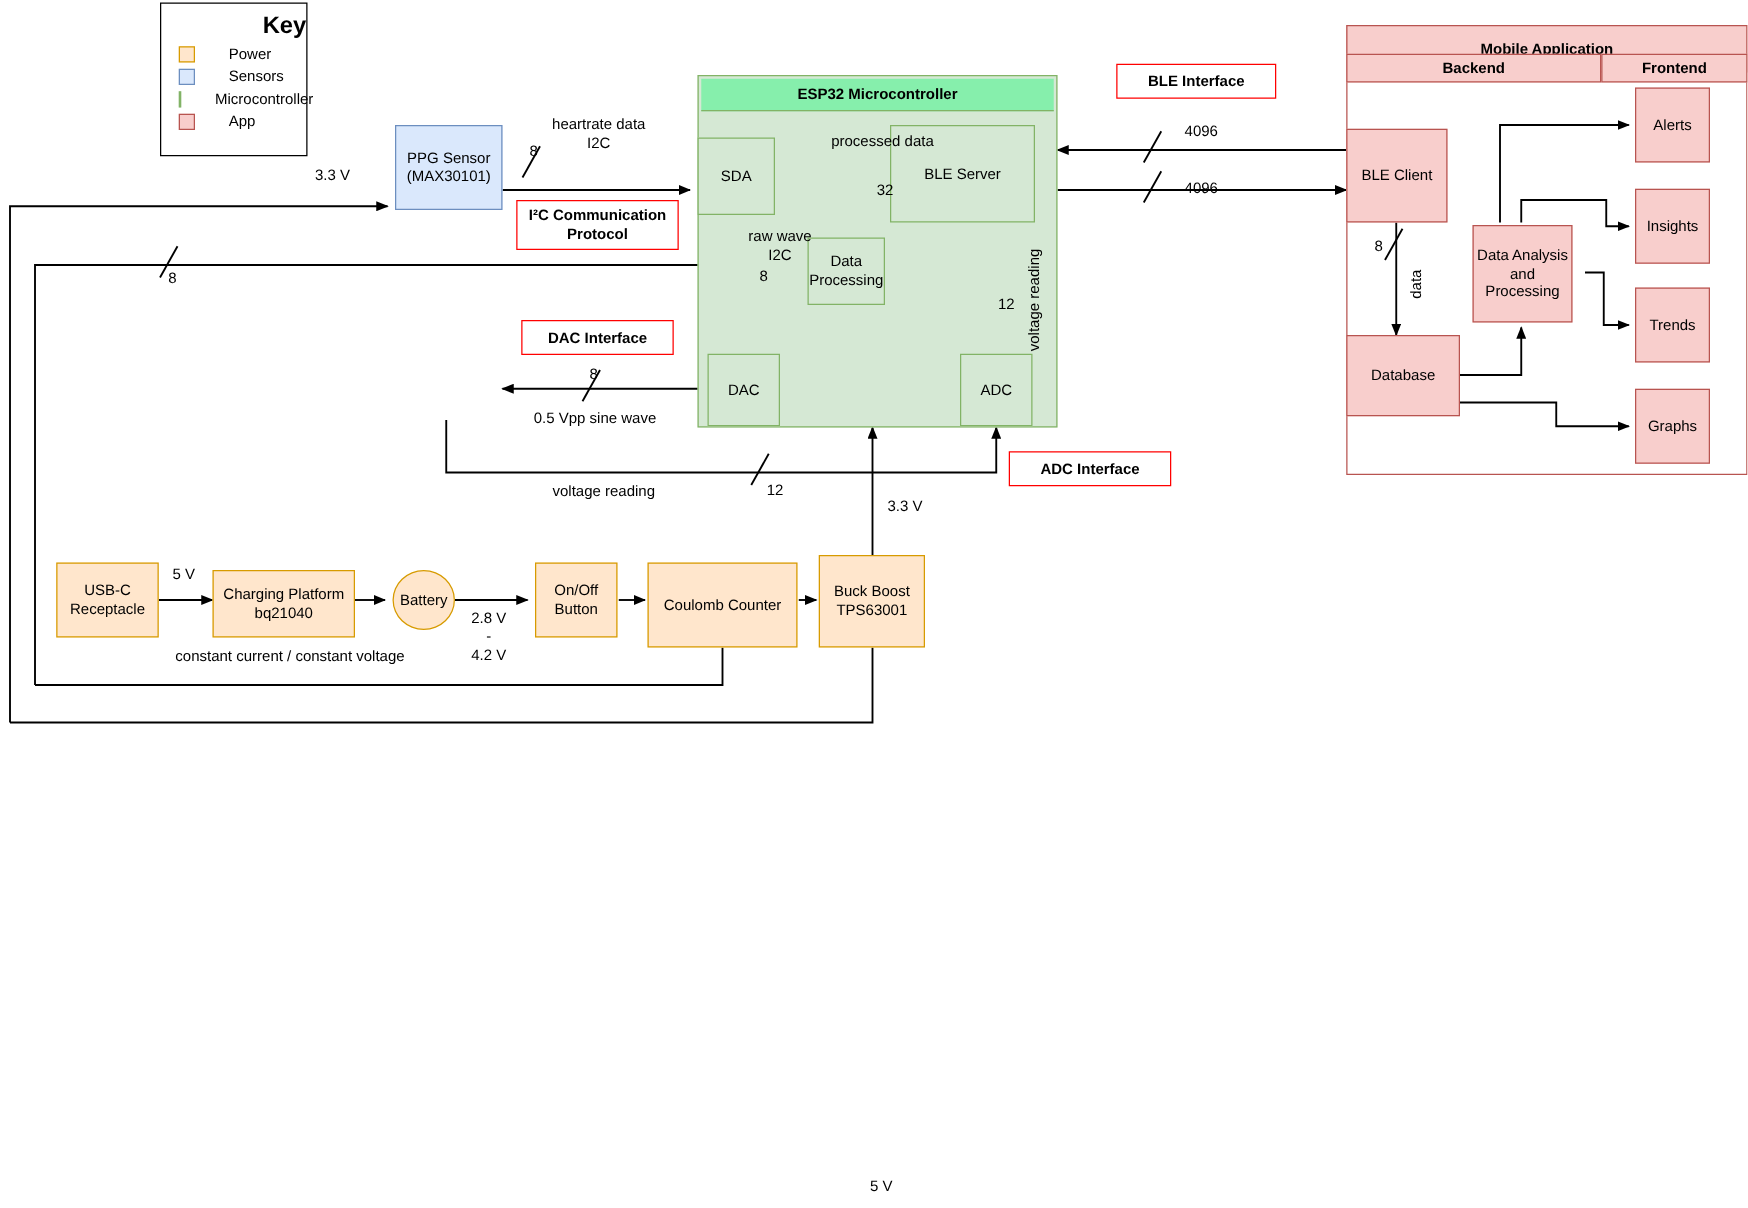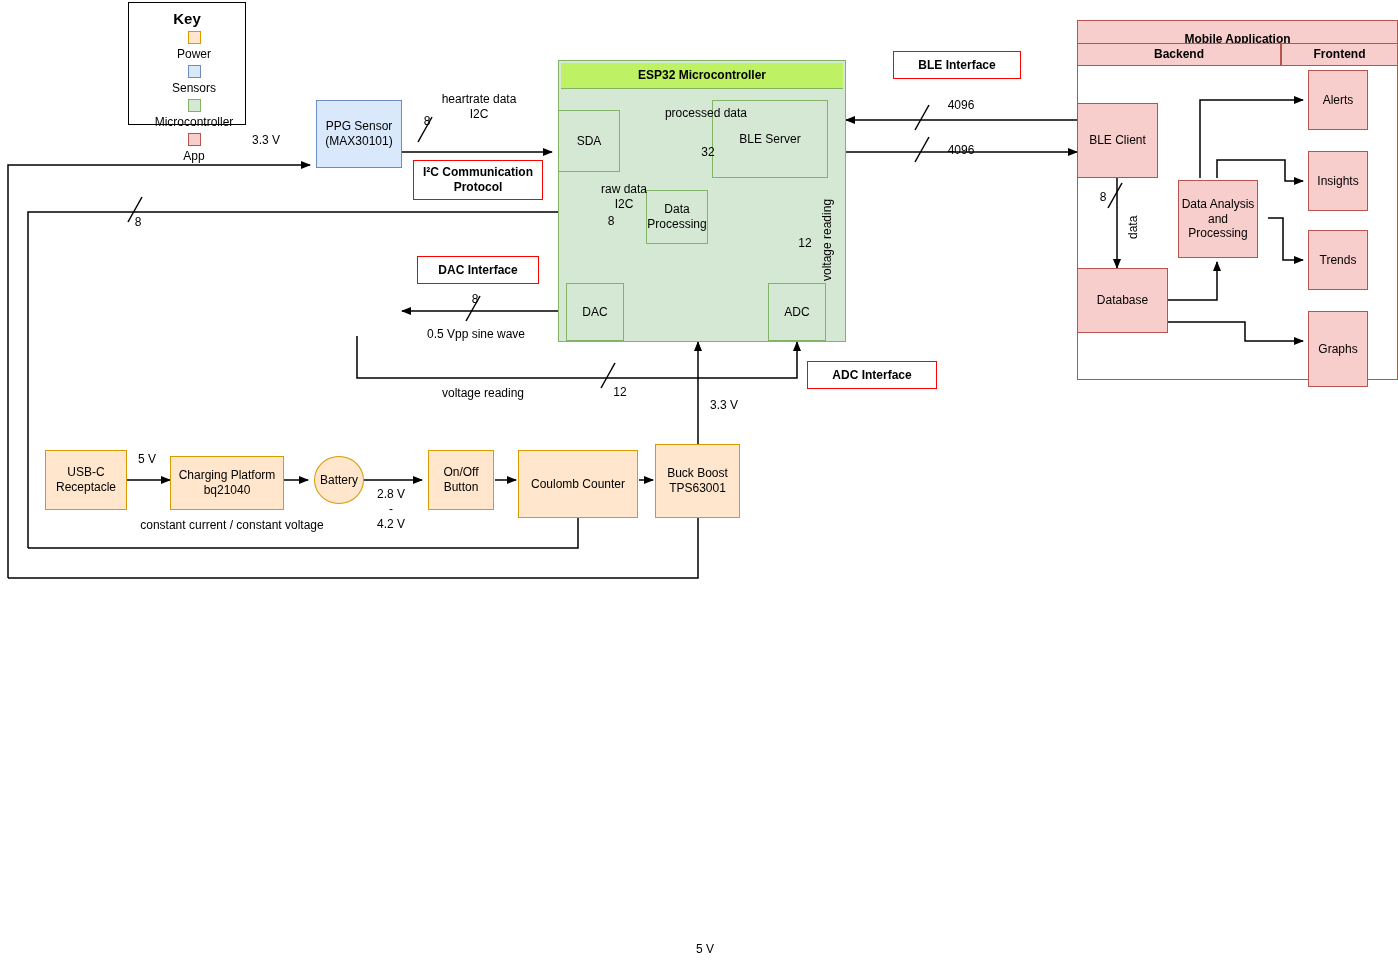--- a/index.html
+++ b/index.html
@@ -13,22 +13,22 @@
        line-height:1.22;padding:2px;}
   .power   {background:#ffe6cc;border-color:#d79b00;}
   .sensor  {background:#dae8fc;border-color:#6c8ebf;}
   .micro   {background:#d5e8d4;border-color:#82b366;}
   .app     {background:#f8cecc;border-color:#b85450;}
   .iface   {background:#ffffff;border:1.6px solid #ff0000;font-weight:bold;}
   .hdr     {font-weight:bold;}
   .lbl     {position:absolute;white-space:pre;text-align:center;line-height:1.25;}
   .vert    {writing-mode:vertical-rl;transform:rotate(180deg);}
   .key     {position:absolute;box-sizing:border-box;background:#fff;border:1.6px solid #000;}
-  .key-title{font-weight:bold;text-align:center;font-size:15px;}
-  .key-row {display:flex;align-items:center;gap:3px;margin:4px 0 0 14px;flex-direction:column;}
+  .key-title{font-weight:bold;text-align:right;font-size:19px;}
+  .key-row {display:flex;align-items:center;gap:27px;margin:4px 0 0 14px;}
   .sw      {width:13px;height:13px;box-sizing:border-box;border-width:1.4px;border-style:solid;}
   .ellipse {border-radius:50%;}
 </style>
 </head>
 <body>
 
 <div class="canvas">
 
   <svg class="wires" viewBox="0 0 1398 966">
     <defs>
@@ -111,21 +111,21 @@
     <div class="key-row">
       <span class="sw" style="background:#f8cecc;border-color:#b85450;"></span>
       <span>App</span>
     </div>
   </div>
 
   <div class="box sensor" style="left: 316px; top: 100px; width: 86px; height: 68px; white-space: pre-line;">PPG Sensor
 (MAX30101)</div>
 
   <div class="box micro" style="left:558px;top:60px;width:288px;height:282px;background:#d5e8d4;align-items:flex-start;">
-    <div style="width:100%;height:25px;background:#bef264;border-bottom:1.4px solid #82b366;
+    <div style="width:100%;height:25px;background:#86efac;border-bottom:1.4px solid #82b366;
                 display:flex;align-items:center;justify-content:center;" class="hdr">ESP32 Microcontroller</div>
   </div>
   <div class="box micro" style="left:558px;top:110px;width:62px;height:62px;">SDA</div>
   <div class="box micro" style="left: 646px; top: 190px; width: 62px; height: 54px; white-space: pre-line;">Data
 Processing</div>
   <div class="box micro" style="left:712px;top:100px;width:116px;height:78px;">BLE Server</div>
   <div class="box micro" style="left:566px;top:283px;width:58px;height:58px;">DAC</div>
   <div class="box micro" style="left:768px;top:283px;width:58px;height:58px;">ADC</div>
 
   <div class="box iface" style="left: 413px; top: 160px; width: 130px; height: 40px; white-space: pre-line;">I²C Communication
@@ -141,39 +141,39 @@
 
   <div class="box app" style="left:1077px;top:268px;width:91px;height:65px;">Database</div>
   <div class="box app" style="left:1077px;top:103px;width:81px;height:75px;">BLE Client</div>
   <div class="box app" style="left: 1178px; top: 180px; width: 80px; height: 78px; white-space: pre-line;">Data Analysis
 and
 Processing</div>
 
   <div class="box app" style="left:1308px;top:70px;width:60px;height:60px;">Alerts</div>
   <div class="box app" style="left:1308px;top:151px;width:60px;height:60px;">Insights</div>
   <div class="box app" style="left:1308px;top:230px;width:60px;height:60px;">Trends</div>
-  <div class="box app" style="left:1308px;top:311px;width:60px;height:76px;">Graphs</div>
+  <div class="box app" style="left:1308px;top:311px;width:60px;height:60px;">Graphs</div>
 
   <div class="box power" style="left: 45px; top: 450px; width: 82px; height: 60px; white-space: pre-line;">USB-C
 Receptacle</div>
   <div class="box power" style="left: 170px; top: 456px; width: 114px; height: 54px; white-space: pre-line;">Charging Platform
 bq21040</div>
   <div class="box power ellipse" style="left:314px;top:456px;width:50px;height:48px;">Battery</div>
   <div class="box power" style="left: 428px; top: 450px; width: 66px; height: 60px; white-space: pre-line;">On/Off
 Button</div>
   <div class="box power" style="left:518px;top:450px;width:120px;height:68px;">Coulomb Counter</div>
   <div class="box power" style="left: 655px; top: 444px; width: 85px; height: 74px; white-space: pre-line;">Buck Boost
 TPS63001</div>
 
   <div class="lbl" style="left:236px;top:133px;width:60px;">3.3 V</div>
   <div class="lbl" style="left:123px;top:215px;width:30px;">8</div>
   <div class="lbl" style="left:412px;top:114px;width:30px;">8</div>
   <div class="lbl" style="left: 424px; top: 92px; width: 110px; white-space: pre-line;">heartrate data
 I2C</div>
-  <div class="lbl" style="left: 588px; top: 182px; width: 72px; white-space: pre-line;">raw data
+  <div class="lbl" style="left: 588px; top: 182px; width: 72px; white-space: pre-line;">raw wave
 I2C</div>
   <div class="lbl" style="left:596px;top:214px;width:30px;">8</div>
   <div class="lbl" style="left:637px;top:106px;width:110px;text-align:right;">processed data</div>
   <div class="lbl" style="left:693px;top:145px;width:30px;">32</div>
   <div class="lbl vert" style="left:820px;top:190px;height:100px;">voltage reading</div>
   <div class="lbl" style="left:790px;top:236px;width:30px;">12</div>
   <div class="lbl" style="left:460px;top:292px;width:30px;">8</div>
   <div class="lbl" style="left:413px;top:327px;width:126px;">0.5 Vpp sine wave</div>
   <div class="lbl" style="left:428px;top:386px;width:110px;">voltage reading</div>
   <div class="lbl" style="left:605px;top:385px;width:30px;">12</div>

